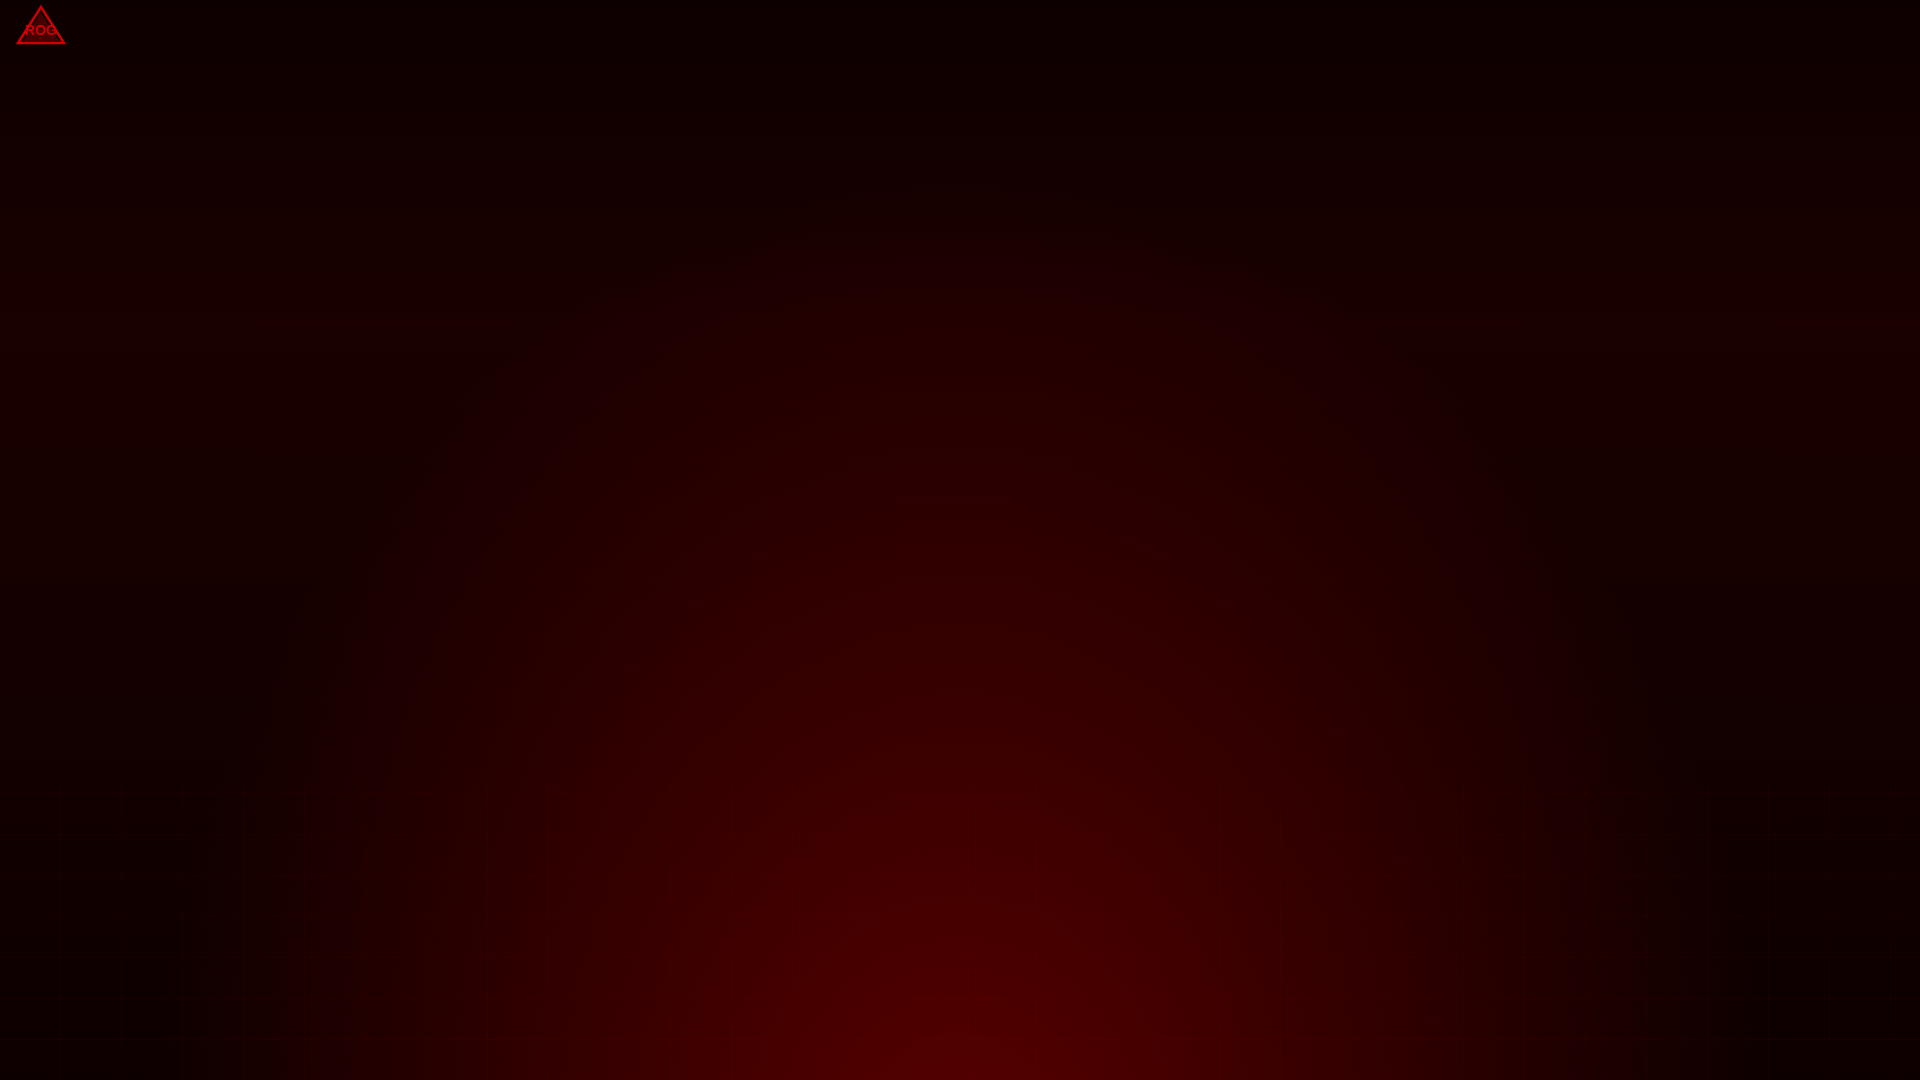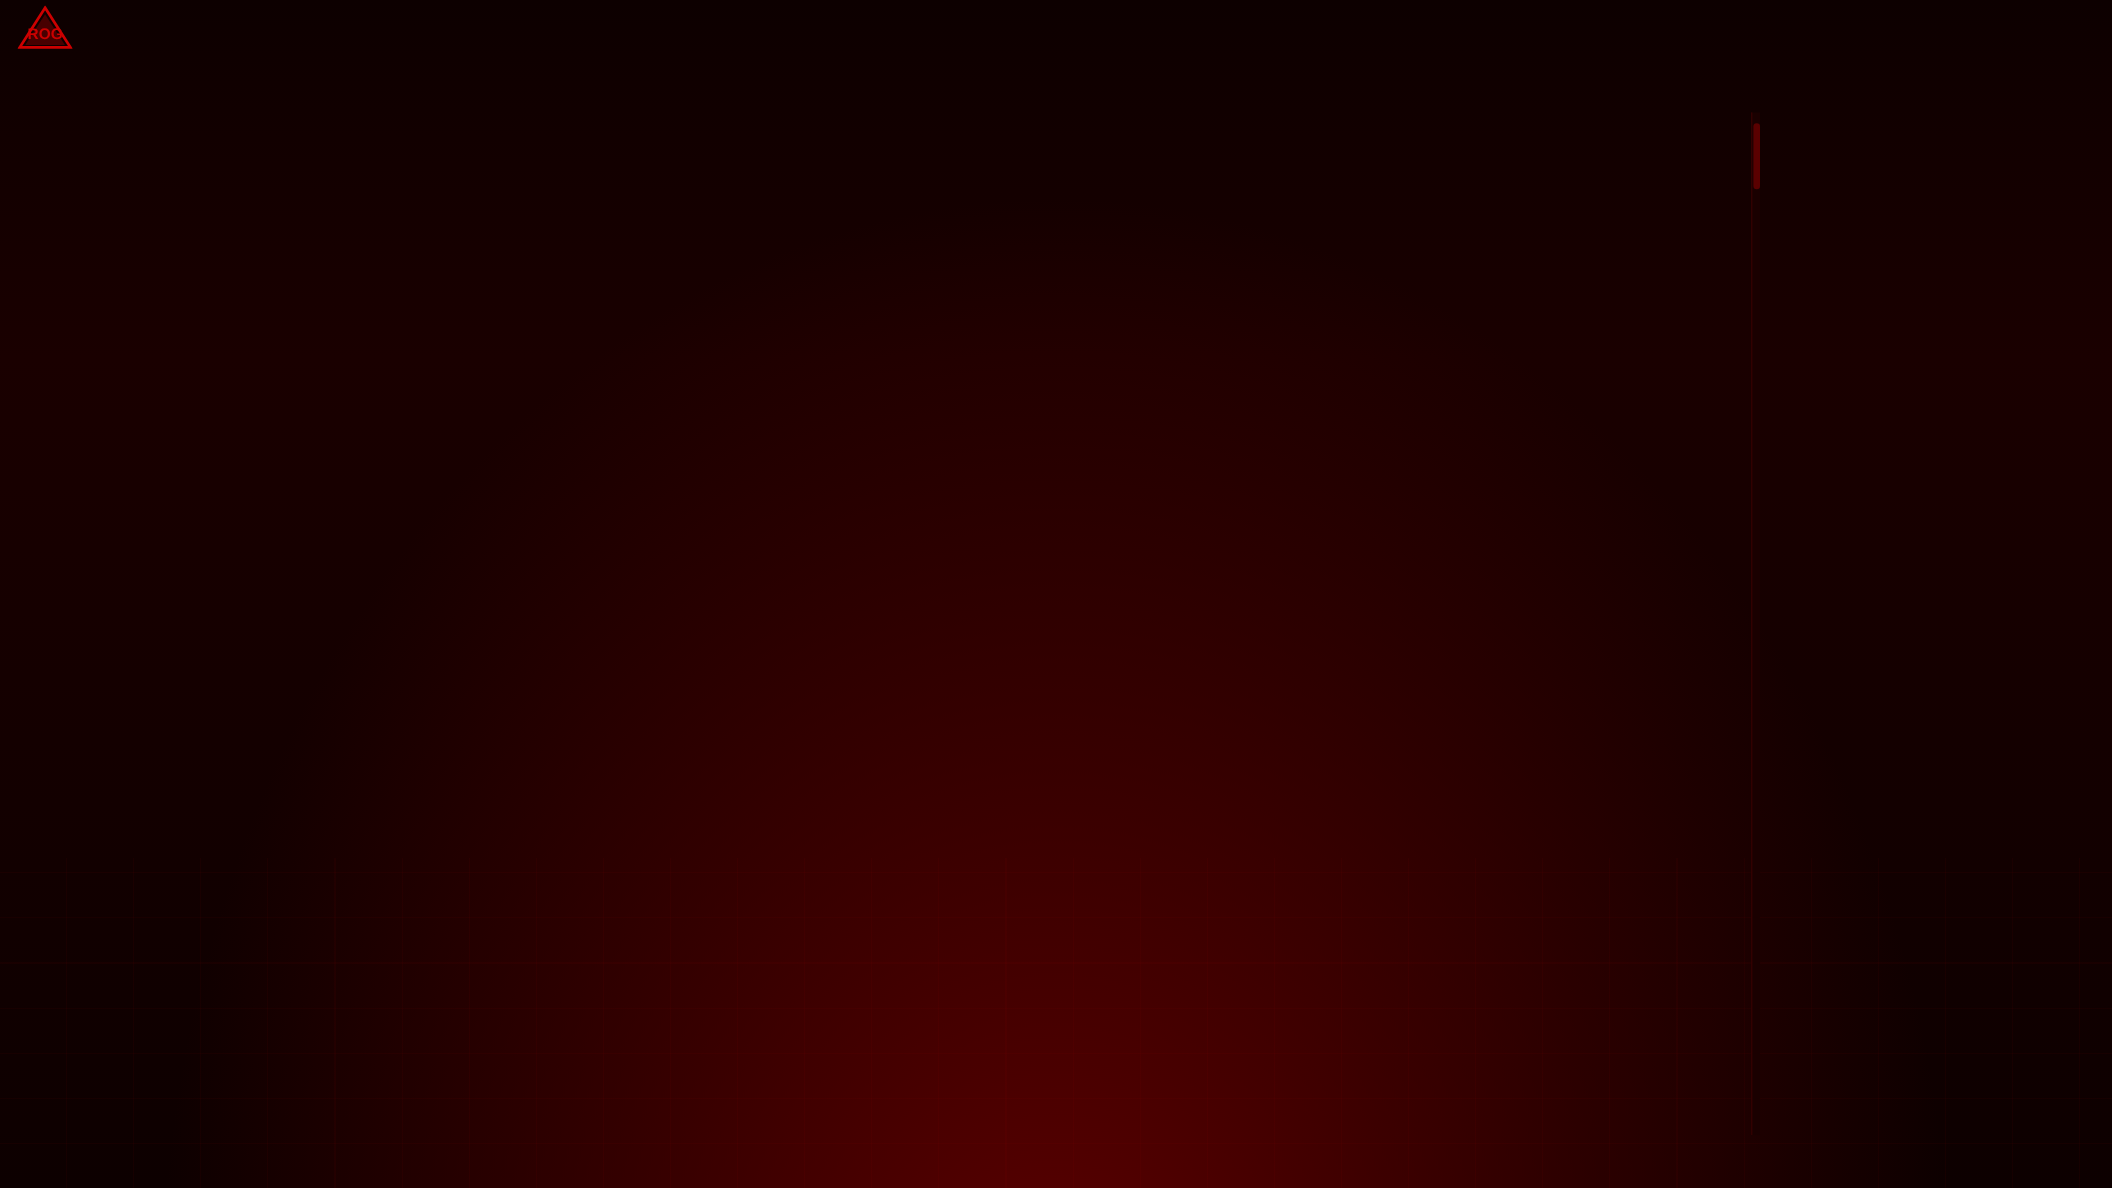--- a/index.html
+++ b/index.html
@@ -32,21 +32,21 @@
         repeating-linear-gradient(0deg, transparent 0px, transparent 40px, rgba(180,0,0,0.05) 40px, rgba(180,0,0,0.05) 41px);
       z-index: 0;
     }
 
     .main-container {
       position: relative;
       z-index: 1;
       width: 1920px;
       height: 1080px;
       display: flex;
-      flex-direction: column;
+      flex-direction: row;
     }
 
     
     .header {
       background: linear-gradient(180deg, #1a0000 0%, #2d0000 100%);
       border-bottom: 1px solid #5a0000;
       display: flex;
       align-items: center;
       padding: 0 16px;
       height: 50px;

